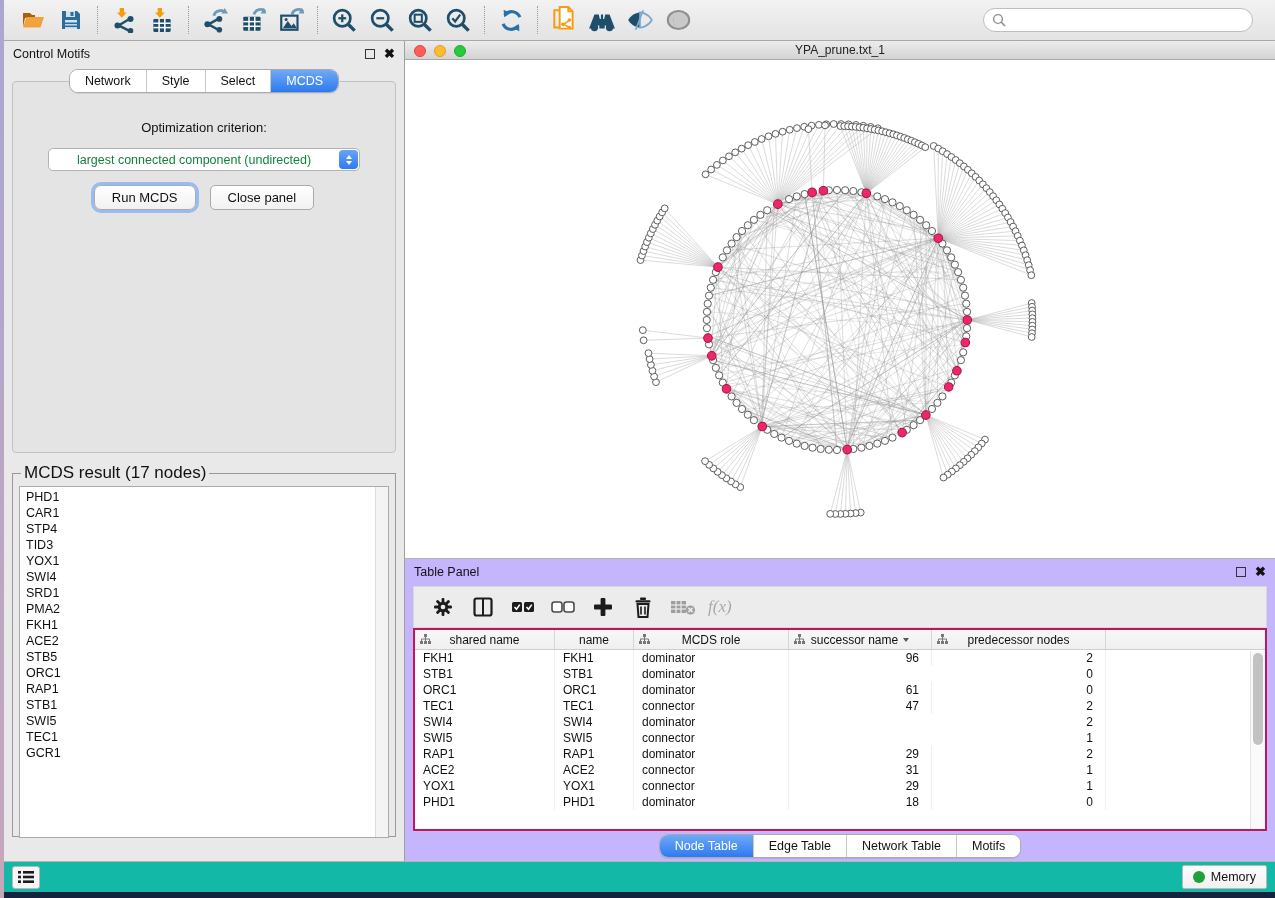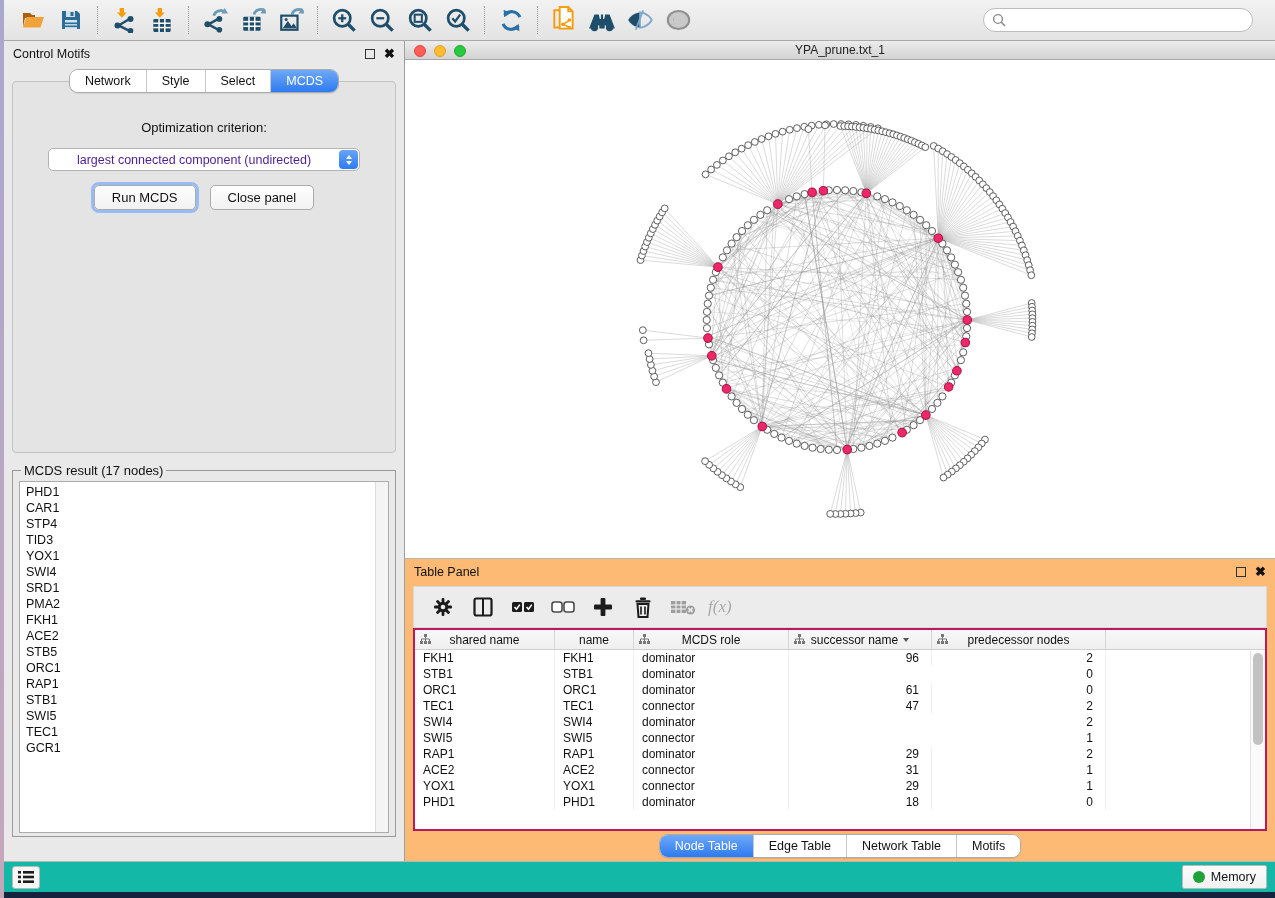--- a/index.html
+++ b/index.html
@@ -36,53 +36,53 @@
          box-shadow:0 1px 1px rgba(0,0,0,.08); }
   .seg .seg-btn { border:none; background:#fff; padding:4px 15px; font-size:12.5px; color:#111;
                   border-right:1px solid #c9c9c9; cursor:default; }
   .seg .seg-btn:last-child { border-right:none; }
   .seg .seg-btn.sel { background:linear-gradient(#6fa9f7,#2d7af0); color:#fff; }
   .ctl-content { margin:-12px 8px 0 8px; padding-top:26px; height:372px; background:#e4e4e4;
                  border:1px solid #c2c2c2; border-radius:4px; display:flex; flex-direction:column; align-items:center; }
   .opt-label { font-size:13px; color:#111; margin-top:12px; }
   .dropdown { margin-top:13px; width:312px; height:23px; background:#fff; border:1px solid #b3b3b3;
               border-radius:5px; display:flex; align-items:center; }
-  .dd-text { flex:1; text-align:center; font-size:12.5px; color:#4c1d95; }
+  .dd-text { flex:1; text-align:center; font-size:12.5px; color:#15803d; }
   .dd-step { width:19px; height:19px; margin-right:1px; border-radius:4px;
              background:linear-gradient(#66a4f8,#2e7bf2); display:flex; flex-direction:column;
              align-items:center; justify-content:center; gap:2px; }
   .tri-up { width:0; height:0; border-left:3.5px solid transparent; border-right:3.5px solid transparent; border-bottom:4.5px solid #fff; }
   .tri-dn { width:0; height:0; border-left:3.5px solid transparent; border-right:3.5px solid transparent; border-top:4.5px solid #fff; }
   .btn-row { margin-top:14px; display:flex; gap:14px; }
   .mac-btn { background:linear-gradient(#fff,#f1f1f1); border:1px solid #ababab; border-radius:5px;
              padding:4px 17px; font-size:13px; color:#111; }
-  .mac-btn.focus { box-shadow:0 0 0 3px rgba(110,165,250,.65); }
+  .mac-btn.focus { box-shadow:0 0 0 3px rgba(110,165,250,.65);border-radius:7px; }
   .mcds-fieldset { margin:10px 8px 0 8px; border:1px solid #999; height:374px; padding:3px 6px 6px 6px; }
-  .mcds-fieldset legend { font-size:13px; padding:0 3px; margin-left:2px; color:#111; }
+  .mcds-fieldset legend { font-size:17px; padding:0 3px; margin-left:2px; color:#111; }
   .listbox { position:relative; background:#fff; border:1px solid #ababab; height:352px; overflow:hidden; }
   .listbox .items { padding:2px 0 0 6px; }
   .list-item { font-size:12.5px; line-height:16px; color:#111; }
   .lb-scroll { position:absolute; top:0; right:0; bottom:0; width:13px; background:#f4f4f4; border-left:1px solid #ddd; }
 
   
   .right-col { flex:1; display:flex; flex-direction:column; min-width:0; }
   .network-window { height:518px; flex:0 0 518px; display:flex; flex-direction:column; border-bottom:1px solid #b5b5b5; }
   .net-title { height:19px; flex:0 0 19px; background:linear-gradient(#ececec,#d3d3d3);
                border-bottom:1px solid #a9a9a9; position:relative; display:flex; align-items:center; justify-content:center; }
   .net-title .title-text { font-size:12px; color:#222; }
   .lights { position:absolute; left:9px; top:3.5px; display:flex; gap:8px; }
   .light { width:12px; height:12px; border-radius:50%; }
   .light.red { background:#ff5f57; border:1px solid #e0443e; }
   .light.yellow { background:#febc2e; border:1px solid #dea123; }
   .light.green { background:#28c840; border:1px solid #1dad2b; }
   .net-canvas { flex:1; background:#fff; position:relative; }
   .net-canvas svg { position:absolute; inset:0; }
 
   
-  .table-panel { flex:1; background:#fdba74; display:flex; flex-direction:column; min-height:0; }
+  .table-panel { flex:1; background:#c4b5fd; display:flex; flex-direction:column; min-height:0; }
   .tp-toolbar { height:42px; flex:0 0 42px; display:flex; align-items:center; gap:10px; padding:0 14px;
                 background:#ececec; border-bottom:1px solid #dcdcdc; margin:2px 8px 0 8px; border:1px solid #d8d8d8; }
   .tp-btn { width:30px; height:30px; background:none; border:none; display:flex; align-items:center; justify-content:center; }
   .fx-label { font-size:17px; color:#a9a9a9; font-style:italic; font-family:"Liberation Serif", serif; }
   .table-wrap { margin:0 8px; background:#fff; border:2px solid #be185d; flex:1; min-height:0;
                 position:relative; overflow:hidden; }
   .thead { display:flex; height:20px; background:linear-gradient(#f8f8f8,#efefef); border-bottom:1px solid #cfcfcf; }
   .th { position:relative; display:flex; align-items:center; justify-content:center; font-size:12px; color:#111;
         border-right:1px solid #d6d6d6; }
   .th .tree-ic { position:absolute; left:5px; top:4px; }

